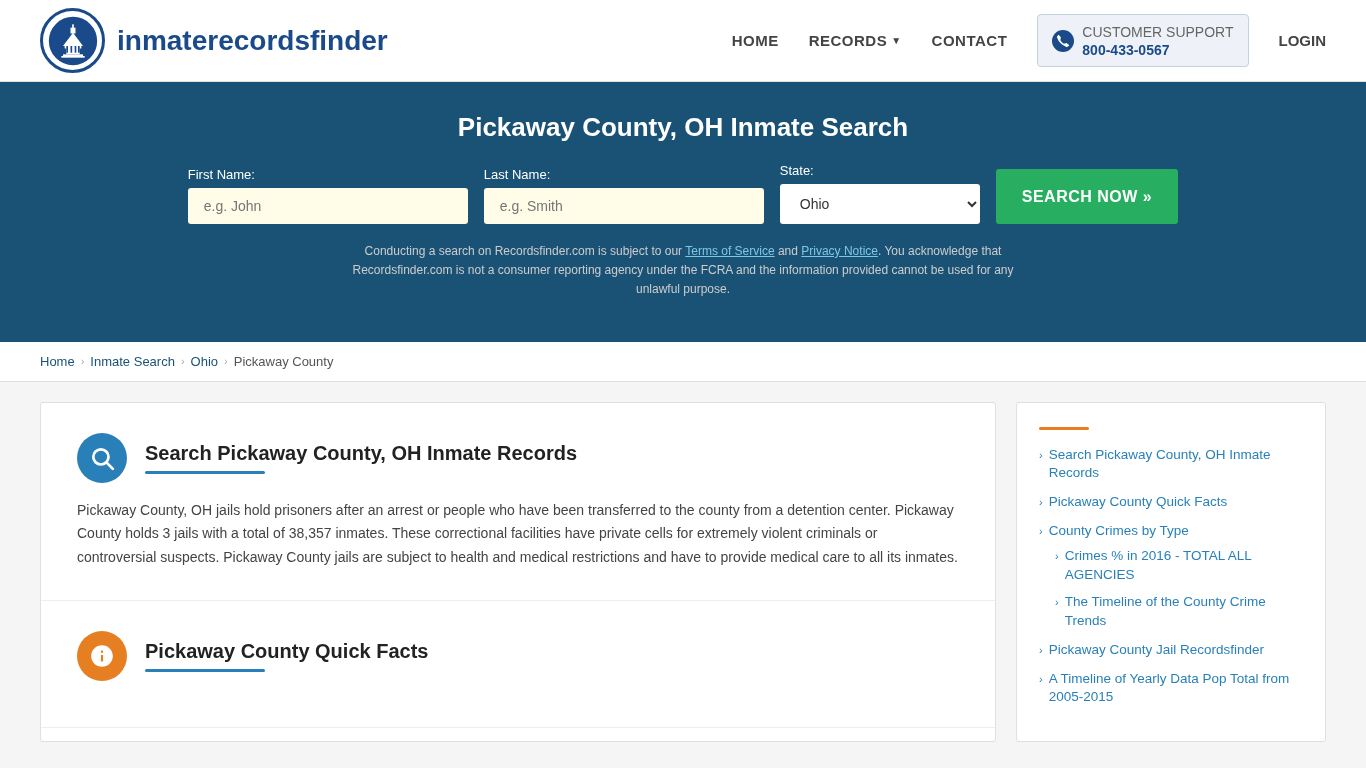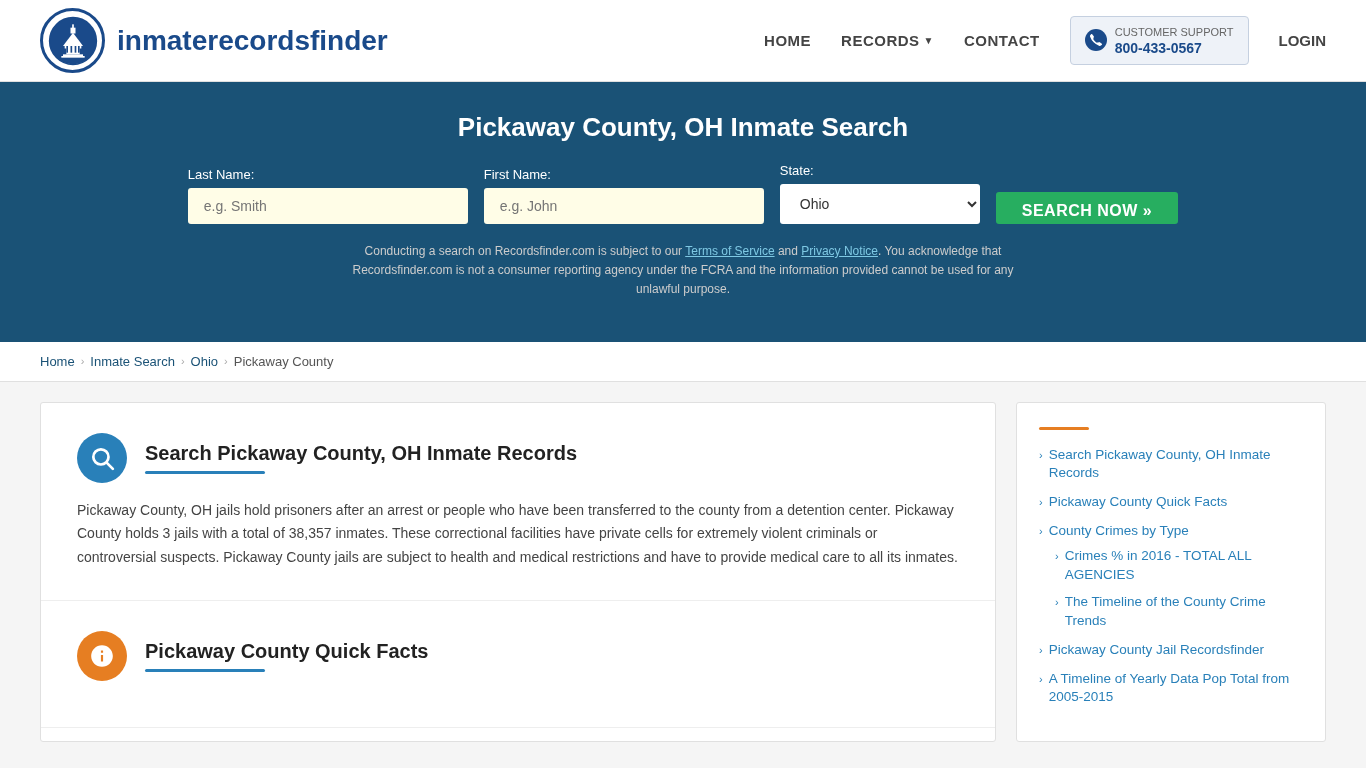--- a/index.html
+++ b/index.html
@@ -72,21 +72,21 @@
       width: 22px;
       height: 22px;
       background: #1a4a8a;
       border-radius: 50%;
       display: flex;
       align-items: center;
       justify-content: center;
       color: white;
       font-size: 12px;
     }
-    .cs-text { font-size: 11px; color: #666; line-height: 1.3; }
+    .cs-text { font-size: 14px; color: #666; line-height: 1.3; }
     .cs-phone { font-size: 14px; font-weight: 700; color: #1a4a8a; }
     .login-btn {
       font-size: 15px;
       font-weight: 700;
       color: #444;
       cursor: pointer;
     }
 
     
     .search-hero {
@@ -130,21 +130,21 @@
     }
     .search-btn {
       background: #27ae60;
       color: #fff;
       border: none;
       border-radius: 3px;
       padding: 10px 26px;
       font-size: 16px;
       font-weight: 700;
       cursor: pointer;
-      height: 32px;
+      height: 55px;
       white-space: nowrap;
       letter-spacing: 0.5px;
     }
     .disclaimer {
       color: #ccc;
       font-size: 12px;
       line-height: 1.6;
       max-width: 700px;
       margin: 0 auto;
     }
@@ -320,26 +320,26 @@
     </div>
 
     <a class="login-btn">LOGIN</a>
   </nav>
 </header>
 
 <section class="search-hero">
   <h1>Pickaway County, OH Inmate Search</h1>
   <div class="search-form">
     <div class="form-group">
+      <label>First Name:</label>
+      <input type="text" placeholder="e.g. John" style="">
+    </div>
+    <div class="form-group">
       <label>Last Name:</label>
       <input type="text" placeholder="e.g. Smith" style="">
-    </div>
-    <div class="form-group">
-      <label>First Name:</label>
-      <input type="text" placeholder="e.g. John" style="">
     </div>
     <div class="form-group">
       <label>State:</label>
       <select>
         <option>Ohio</option>
         <option>Alabama</option>
         <option>Alaska</option>
         <option>Arizona</option>
       </select>
     </div>

